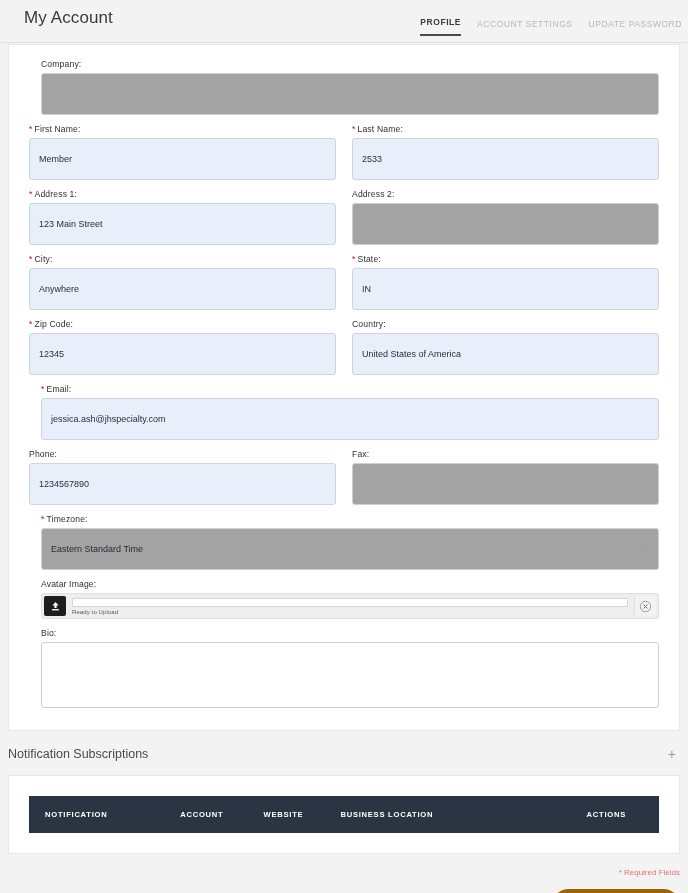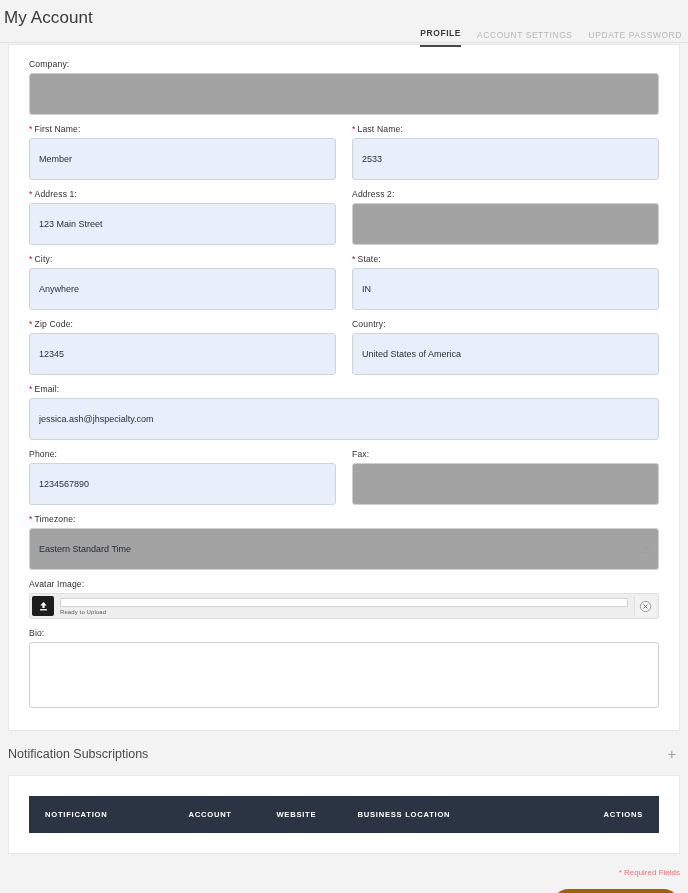--- a/index.html
+++ b/index.html
@@ -8,35 +8,35 @@
     width: 688px; height: 893px;
     background: #f3f3f3;
     font-family: "Liberation Sans", sans-serif;
     color: #262626;
     overflow: hidden;
   }
   .page { position: relative; width: 688px; height: 893px; }
 
   
   .page-header {
-    padding: 8px 8px 0 4px;
+    padding: 8px 8px 0 24px;
     position: relative;
     height: 44px;
   }
   .page-title {
     font-size: 17px;
     font-weight: 400;
     color: #3a3a3a;
     margin: 0;
     letter-spacing: .1px;
   }
   .tabs {
     position: absolute;
     right: 6px;
-    top: 28px;
+    top: 17px;
     display: flex;
     align-items: flex-end;
     gap: 16px;
   }
   .tab {
     font-size: 8.5px;
     letter-spacing: .55px;
     color: #b7b7b7;
     padding-bottom: 7px;
     cursor: pointer;
@@ -63,21 +63,21 @@
   }
   .form-card { padding: 14px 20px 22px 20px; }
 
   
   .row {
     display: flex;
     gap: 16px;
     margin-bottom: 9px;
   }
   .col { flex: 1 1 0; min-width: 0; }
-  .col.full { flex: 1 1 100%; }
+  .col.full { flex: 1 1 100%; margin-left: 12px; }
 
   .field-label {
     display: block;
     font-size: 8.6px;
     color: #2f2f2f;
     margin-bottom: 4px;
     letter-spacing: .15px;
   }
   .req {
     color: #d0021b;
@@ -213,21 +213,21 @@
     background: #2b3443;
     color: #ffffff;
     font-size: 7.6px;
     font-weight: bold;
     letter-spacing: .75px;
     text-align: left;
     padding: 14px 0;
     white-space: nowrap;
   }
   .table thead th:first-child { padding-left: 16px; }
-  .table thead th:last-child { padding-right: 16px; text-align: right; }
+  .table thead th:last-child { padding-right: 33px; text-align: right; }
 
   
   .footer {
     padding: 14px 8px 16px 24px;
     text-align: right;
   }
   .required-note {
     font-size: 8px;
     color: #e8707a;
     margin-bottom: 12px;

